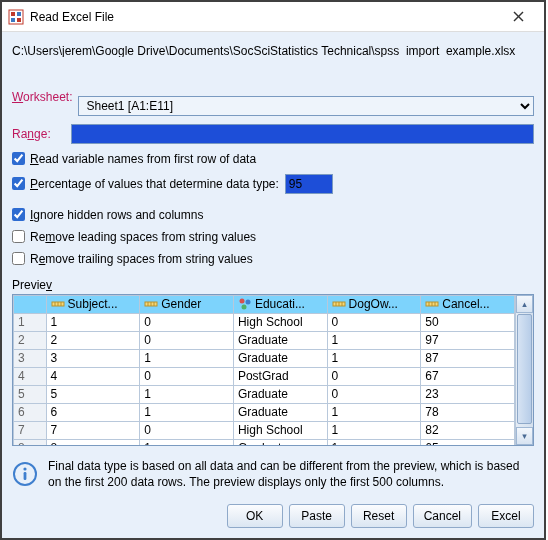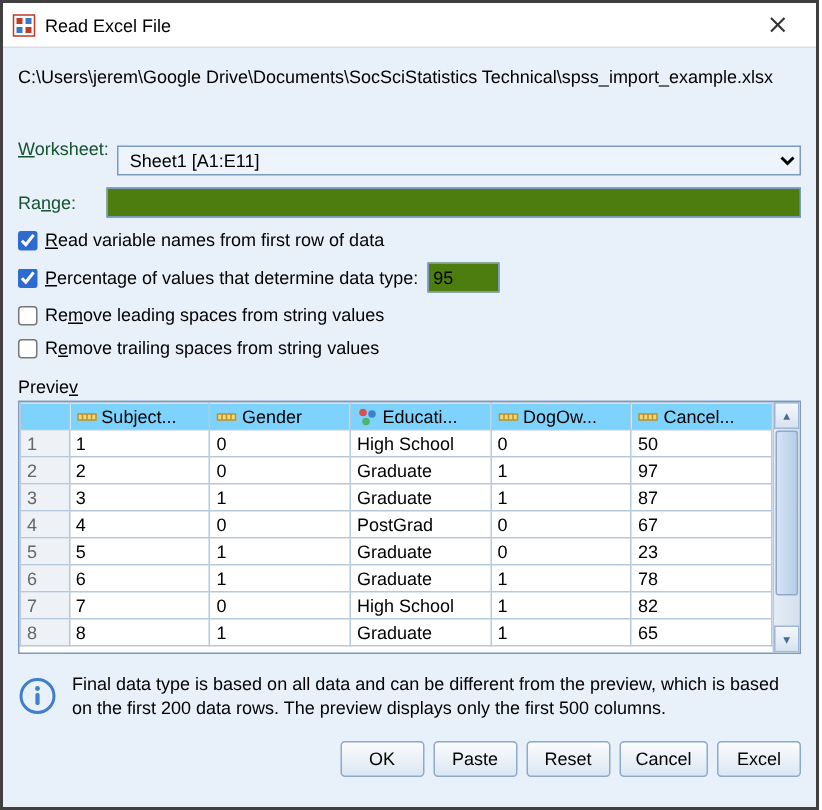--- a/index.html
+++ b/index.html
@@ -53,29 +53,29 @@
     white-space: nowrap;
     overflow: hidden;
   }
   .row {
     display: flex;
     align-items: center;
     margin-bottom: 8px;
   }
   .row label.field-label {
     margin-right: 4px;
-    color: #14532d;
+    color: #be185d;
   }
   .underline { text-decoration: underline; }
   select, input[type=text] {
     font-family: inherit;
     font-size: 12px;
     height: 20px;
     border: 1px solid #7a9ac0;
-    background: #4d7c0f;
+    background: #1d4ed8;
     padding: 0 3px;
   }
   select { width: 100%; background: #eef4fb; }
   .worksheet-select { flex: 1; margin-left: 2px; margin-top: 17px; }
   .range-input { flex: 1; margin-left: 16px; }
   .check-row {
     display: flex;
     align-items: center;
     margin-bottom: 8px;
   }
@@ -238,20 +238,26 @@
     </div>
 
     <div class="check-row">
       <input type="checkbox" checked="" style="">
       <label>
         <span class="underline">P</span>ercentage of values that determine data type:
       </label>
       <input type="text" class="pct-input" value="95" style="">
     </div>
 
+    <div class="check-row" style="margin-top:6px">
+      <input type="checkbox" checked="" style="">
+      <label>
+        <span class="underline">I</span>gnore hidden rows and columns
+      </label>
+    </div>
 
     <div class="check-row">
       <input type="checkbox" style="">
       <label>
         Re<span class="underline">m</span>ove leading spaces from string values
       </label>
     </div>
 
     <div class="check-row">
       <input type="checkbox" style="">

